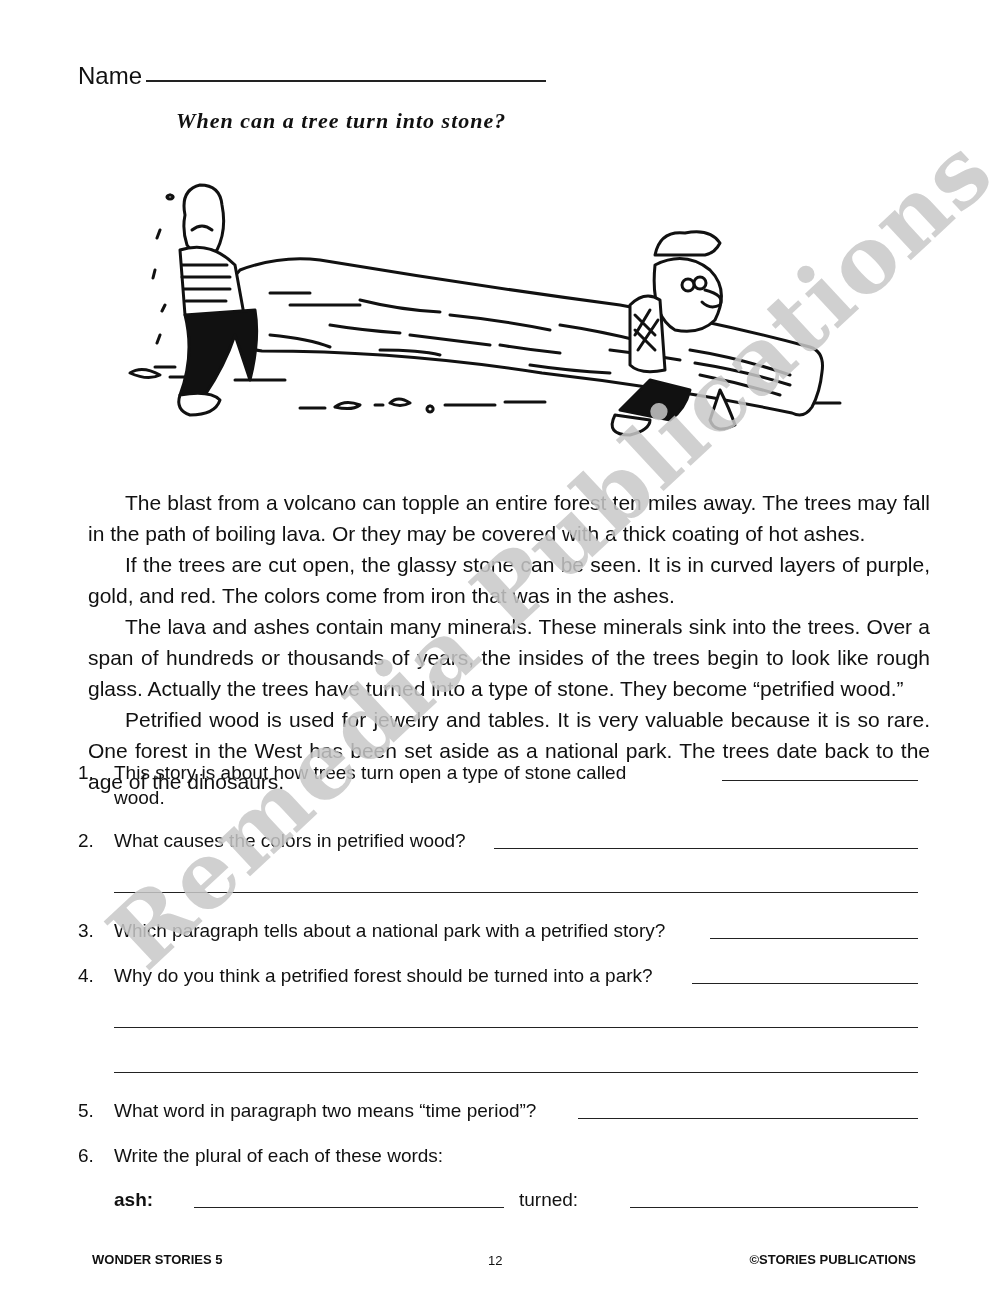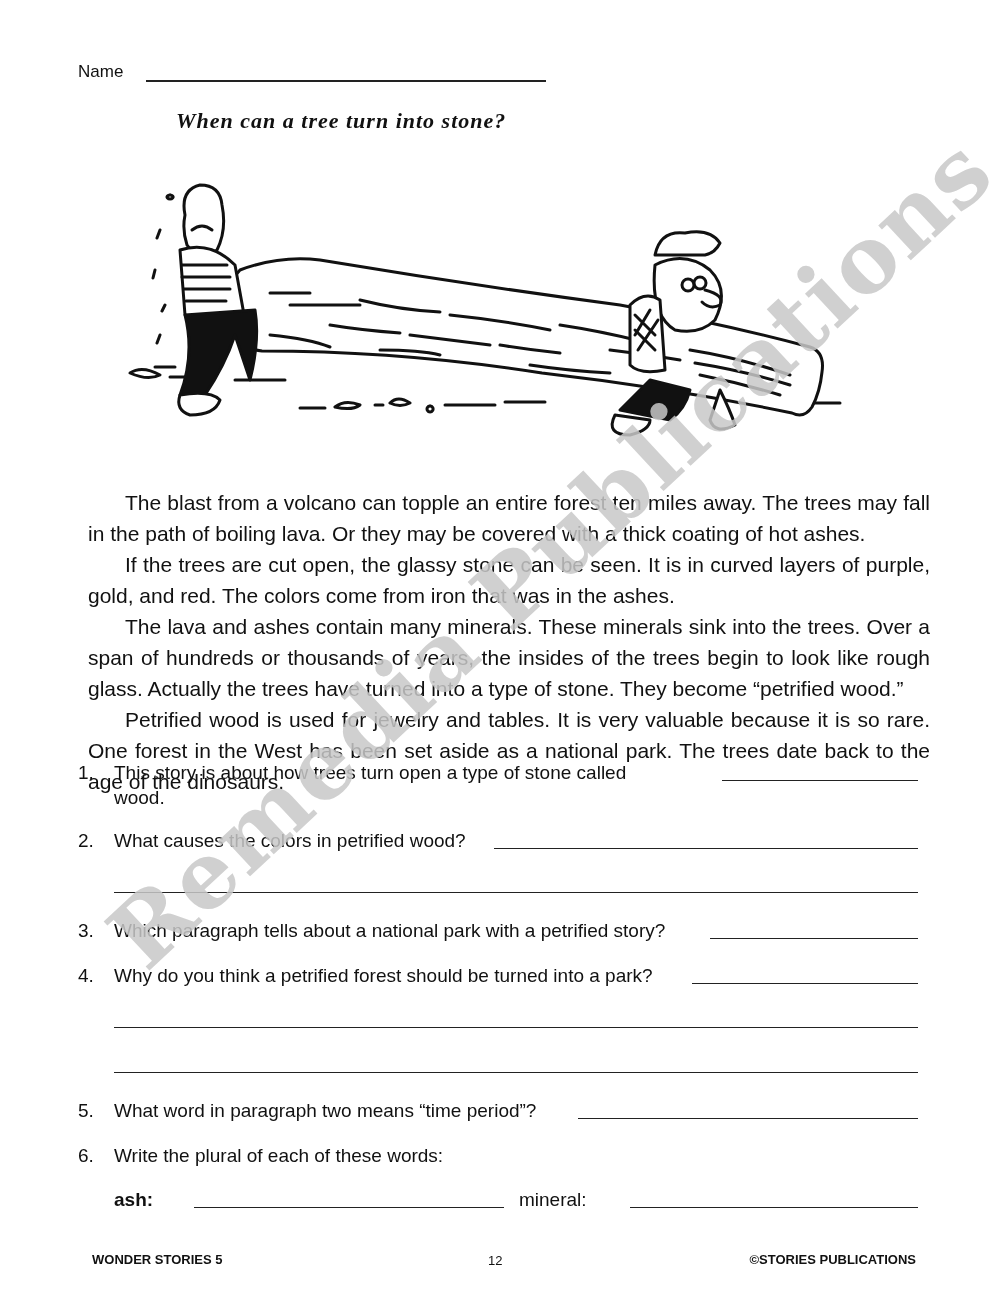--- a/index.html
+++ b/index.html
@@ -1,21 +1,21 @@
 <!DOCTYPE html>
 <html><head>
   <meta charset="utf-8">
   <style>
     html, body { margin: 0; padding: 0; background: #ffffff; }
     body {
       width: 1000px; height: 1300px; position: relative; overflow: hidden;
       font-family: "Liberation Sans", sans-serif; color: #111;
     }
     .abs { position: absolute; }
-    .name-label { left: 78px; top: 62px; font-size: 17px; }
+    .name-label { left: 78px; top: 62px; font-size: 24px; }
     .name-line { left: 146px; top: 80px; width: 400px; border-bottom: 2px solid #222; }
     .title {
       left: 176px; top: 108px; font-family: Liberation Serif, serif;
       font-style: italic; font-weight: bold; font-size: 22px; letter-spacing: 1px;
     }
     .illus { left: 110px; top: 175px; width: 780px; height: 300px; }
     .passage { left: 88px; top: 487px; width: 842px; font-size: 21px; line-height: 31px; }
     .passage p { margin: 0; text-indent: 37px; text-align: justify; }
     .q { position: absolute; left: 78px; font-size: 19px; line-height: 25px; width: 842px; }
     .qnum { position: absolute; left: 0; width: 30px; }
@@ -115,21 +115,21 @@
   <span class="qnum">5.</span>
   <span class="qtext">What word in paragraph two means “time period”?</span>
   <div class="blank" style="left:500px; top:20px; width:340px;"></div>
 </div>
 
 <div class="q" style="top:1143px;">
   <span class="qnum">6.</span>
   <span class="qtext">Write the plural of each of these words:</span>
   <span class="qtext" style="top:44px;font-weight:bold;">ash:</span>
   <div class="blank" style="left:116px; top:64px; width:310px;"></div>
-  <span class="qtext" style="left:441px; top:44px;">mineral:</span>
+  <span class="qtext" style="left:441px; top:44px;">turned:</span>
   <div class="blank" style="left:552px; top:64px; width:288px;"></div>
 </div>
 
 <div class="abs footer" style="left:92px;">WONDER STORIES 5</div>
 <div class="abs pagenum">12</div>
 <div class="abs footer" style="right:84px;">©STORIES PUBLICATIONS</div>
 
 <div class="abs watermark">Remedia Publications</div>
 
 </body></html>

